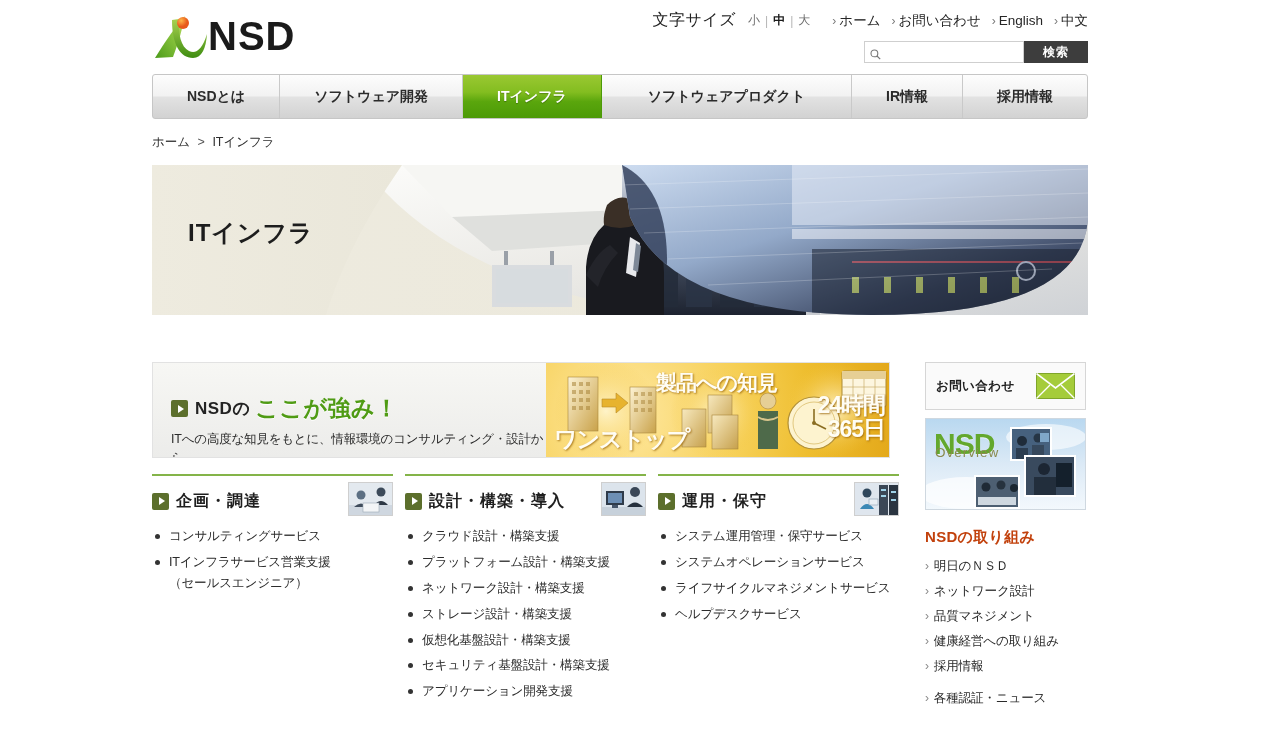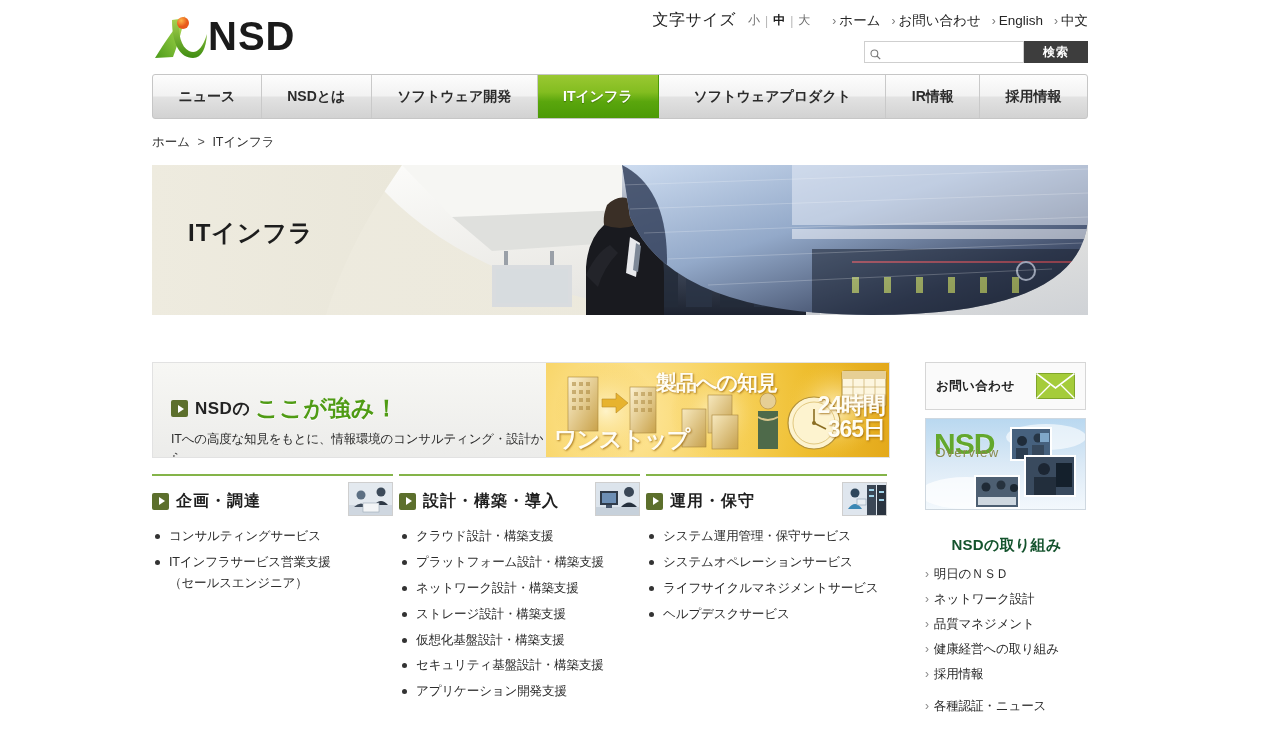--- a/index.html
+++ b/index.html
@@ -80,21 +80,21 @@
   .promo-right { position:absolute; left:393px; top:0; width:345px; height:96px;
                  background:radial-gradient(circle at 22% 55%, #ffe9a4 0%, #f6cf55 45%, #eebd2e 70%, #e3a81a 100%); }
   .promo-onestop { position:absolute; left:8px; bottom:4px; font-size:23px; color:#fffdf4; font-weight:bold;
                    text-shadow:1px 1px 2px rgba(150,95,0,.75); letter-spacing:-1px; }
   .promo-chiken { position:absolute; left:110px; top:6px; font-size:21px; color:#fffdf4; font-weight:bold;
                   text-shadow:1px 1px 2px rgba(150,95,0,.75); letter-spacing:-1px; }
   .promo-24 { position:absolute; right:6px; top:30px; font-size:23px; color:#fffdf4; font-weight:bold;
               text-shadow:1px 1px 2px rgba(150,95,0,.75); letter-spacing:-1px; text-align:right; line-height:1.05; }
 
   
-  .cols { display:flex; gap:6px; margin-top:16px; width:752px; }
+  .cols { display:flex; gap:12px; margin-top:16px; width:752px; }
   .col { width:241px; border-top:2px solid #84b449; padding-top:8px; position:relative; }
   .col.c2 { width:241px; }
   .col-head { display:flex; align-items:center; min-height:34px; }
   .col-title { font-size:16px; font-weight:bold; color:#1f1f1f; margin-left:7px; letter-spacing:1px; }
   .col-thumb { position:absolute; right:0; top:6px; width:45px; height:34px; border:1px solid #cfcfcf;
                overflow:hidden; background:#dfe6ee; }
   .col ul { list-style:none; margin:10px 0 0 0; padding:0; }
   .col li { position:relative; padding-left:17px; font-size:12.6px; color:#2c2c2c; line-height:1.42;
             margin-bottom:8px; letter-spacing:-0.2px; }
   .col li::before { content:""; position:absolute; left:3px; top:6px; width:5px; height:5px; border-radius:50%; background:#333; }
@@ -107,21 +107,21 @@
                  display:flex; align-items:center; padding:0 10px; }
   .contact-label { font-size:12.5px; font-weight:bold; color:#1f1f1f; letter-spacing:0.4px; }
   .contact-mail { margin-left:auto; width:39px; height:26px; }
 
   .overview { width:161px; height:92px; margin-top:8px; border:1px solid #cfd8e0; position:relative; overflow:hidden;
               background:linear-gradient(to bottom,#cfe2f2 0%,#e6f0f8 45%,#f4f9fc 100%); }
   .ov-nsd { position:absolute; left:8px; top:10px; font-size:30px; font-weight:bold; color:#63a82d; line-height:1;
             letter-spacing:-1px; text-shadow:0 1px 0 rgba(255,255,255,.6); }
   .ov-sub { position:absolute; left:9px; top:26px; font-size:13.5px; color:#8a8a4e; letter-spacing:1px; }
 
-  .sb-head { margin-top:26px; font-size:15px; font-weight:bold; color:#14532d; letter-spacing:0.3px;text-align:center; }
+  .sb-head { margin-top:18px; font-size:15px; font-weight:bold; color:#c2410c; letter-spacing:0.3px; }
   .sb-list { list-style:none; margin:9px 0 0 0; padding:0; }
   .sb-list li { margin-bottom:6px; }
   .sb-list li.gap { margin-top:13px; }
   .sb-list a { font-size:12.6px; color:#2b2b2b; text-decoration:none; letter-spacing:-0.2px; }
   .sb-list a::before { content:"›"; color:#8a8a8a; margin-right:5px; font-size:12px; }
 </style>
 </head>
 <body>
 
 <div class="page">
@@ -179,21 +179,20 @@
             <line x1="7" y1="7" x2="10.2" y2="10.2" stroke="#777" stroke-width="1.2"></line>
           </svg>
         </span>
         <input class="search-input" type="text" placeholder="" style="">
       </div>
       <button class="search-btn">検索</button>
     </div>
   </div>
 
   <div class="nav">
-    <div class="nav-item">ニュース</div>
     <div class="nav-item">NSDとは</div>
     <div class="nav-item">ソフトウェア開発</div>
     <div class="nav-item active">ITインフラ</div>
     <div class="nav-item wide">ソフトウェアプロダクト</div>
     <div class="nav-item">IR情報</div>
     <div class="nav-item">採用情報</div>
   </div>
 
   <div class="breadcrumb">
     <a href="#">ホーム</a>

